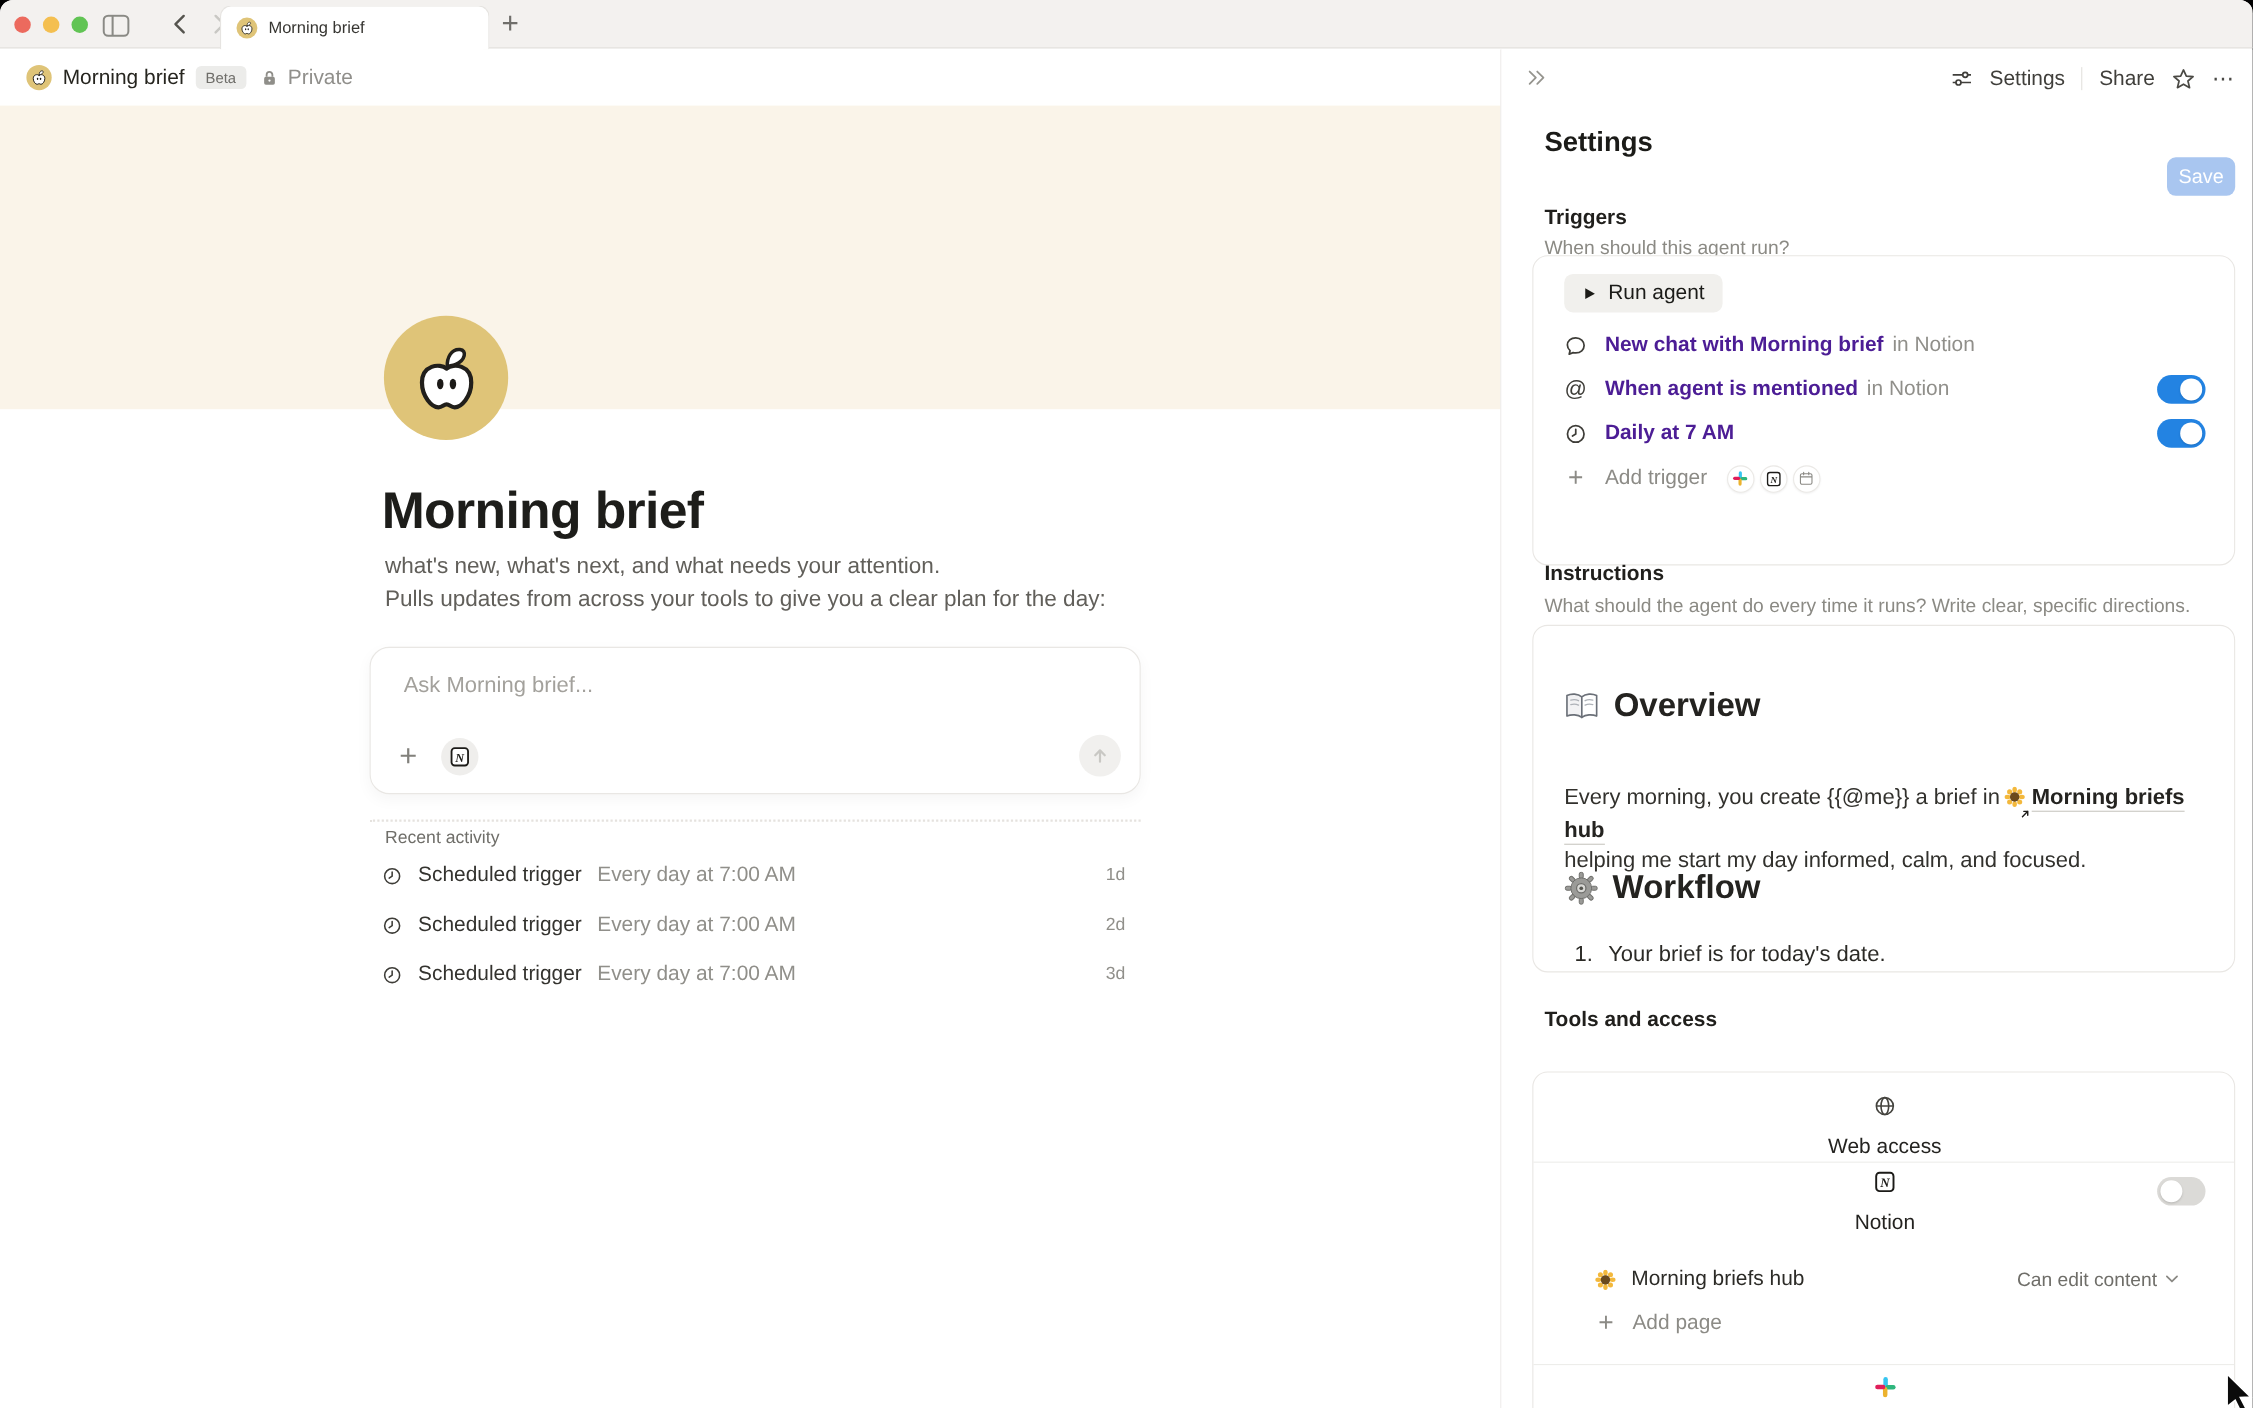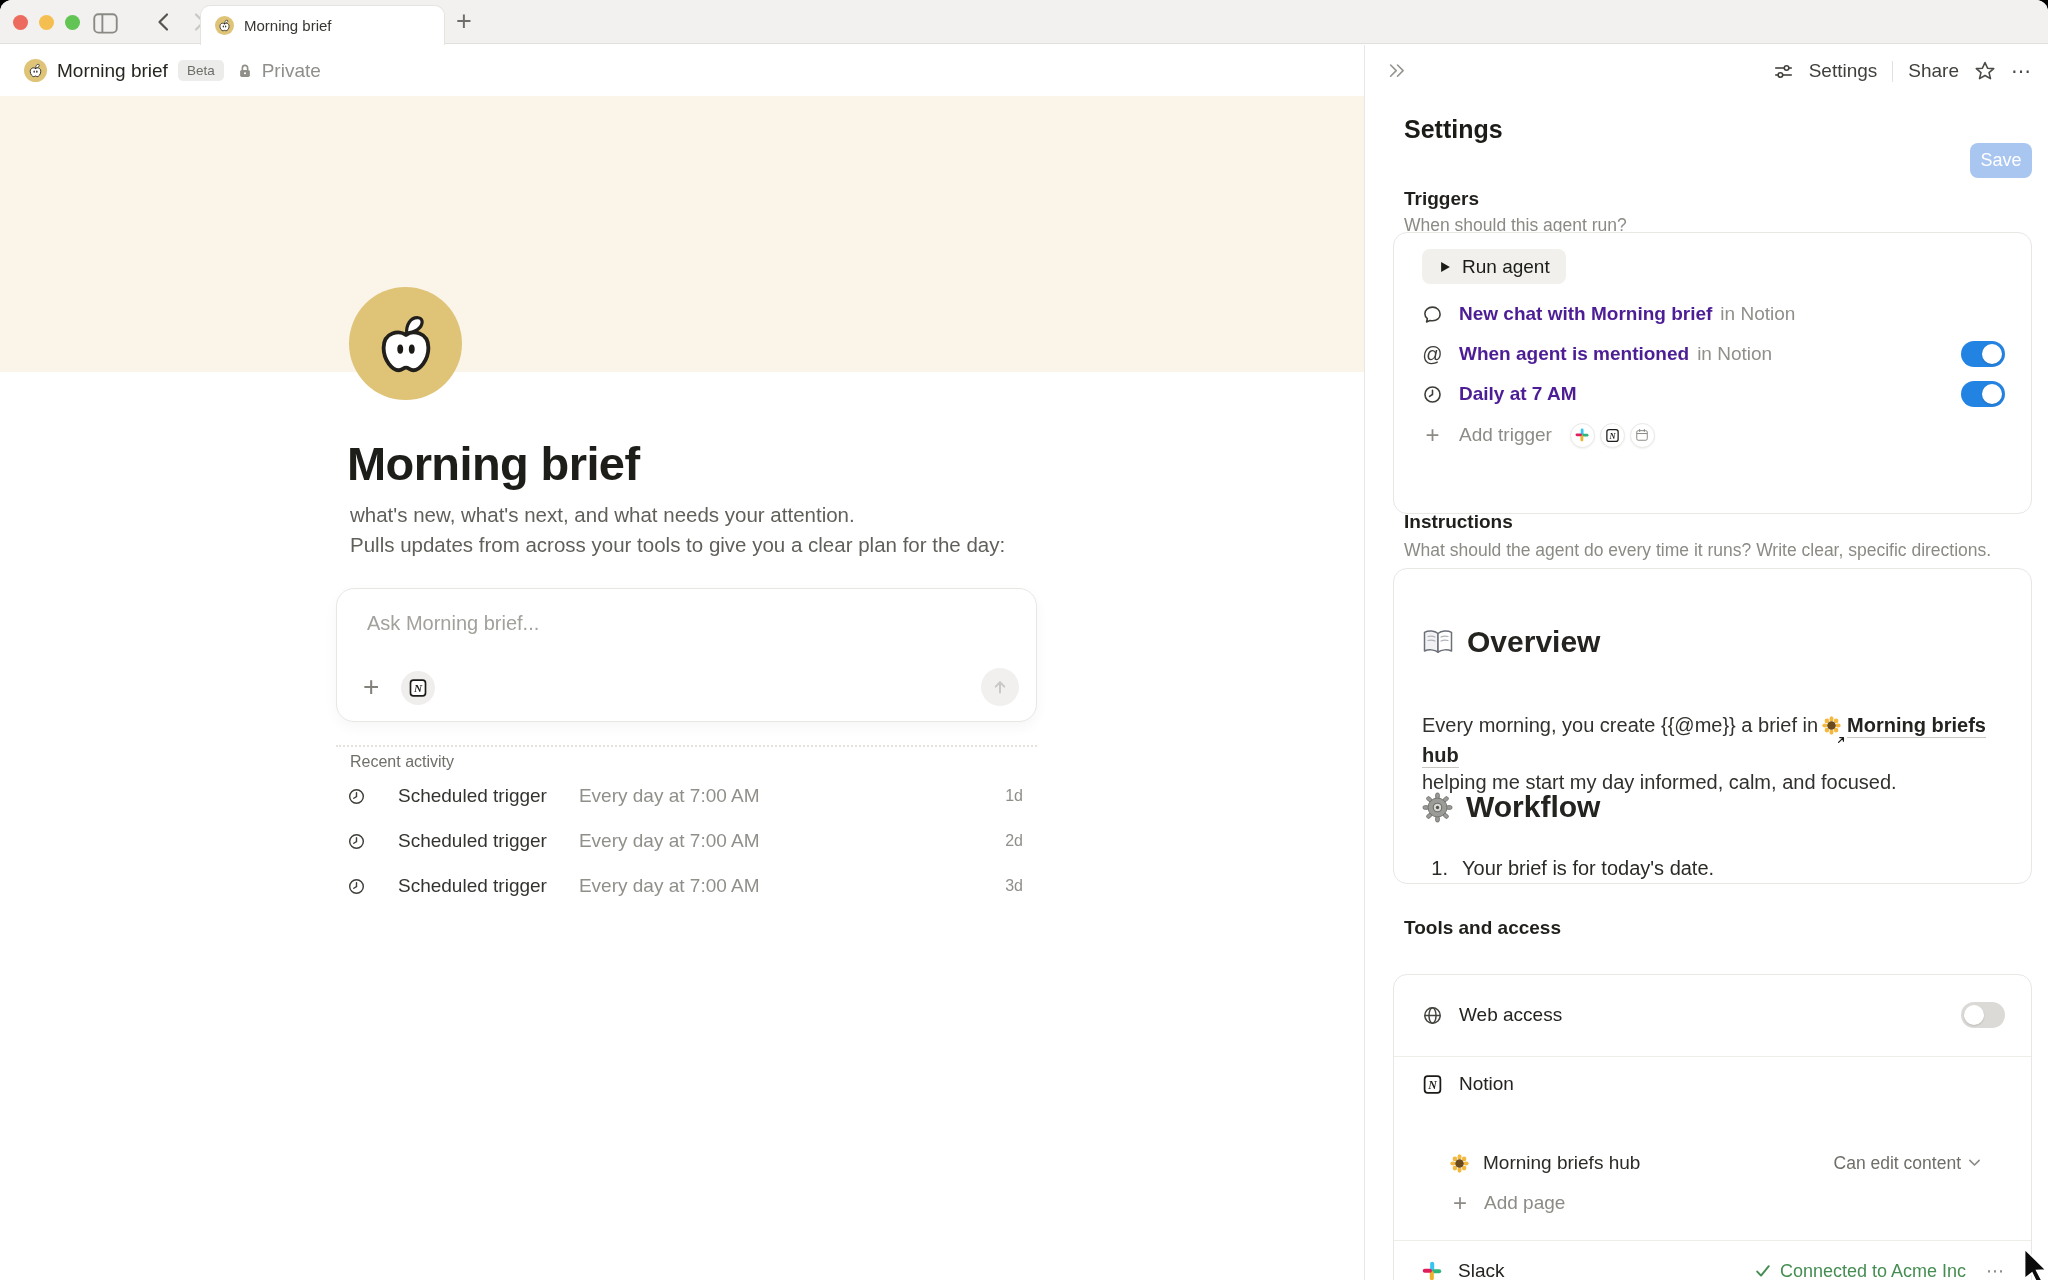--- a/index.html
+++ b/index.html
@@ -40,21 +40,21 @@
               border:1px solid #e9e7e4; border-radius:18px; box-shadow:0 5px 14px rgba(0,0,0,.04);padding-left:44px; }
   .composer-ph { position:absolute; left:30px; top:23px; font-size:20px; color:#a3a19c; }
   .composer-plus { position:absolute; left:26px; bottom:24px; font-size:28px; font-weight:300; color:#82817c; line-height:20px; }
   .notion-chip { position:absolute; left:64px; bottom:16px; width:34px; height:34px; border-radius:50%;
                  background:#efeeec; display:flex; align-items:center; justify-content:center; }
   .send-btn { position:absolute; right:17px; bottom:15px; width:38px; height:38px; border-radius:50%;
               background:#f1f0ee; display:flex; align-items:center; justify-content:center; }
 
   .act-divider { position:absolute; left:336px; top:649px; width:701px; border-top:2px dotted #e5e2de; }
   .act-heading { position:absolute; left:350px; top:657px; font-size:16px; color:#6f6e69; }
-  .act-row { position:absolute; left:347px; width:690px; height:30px; display:flex; align-items:center; gap:32px; }
+  .act-row { position:absolute; left:347px; width:690px; height:30px; display:flex; align-items:center; gap:14px; }
   .act-title { font-size:19px; font-weight:500; color:#34332f; }
   .act-detail { font-size:19px; color:#908f8a; }
   .act-age { margin-left:auto; font-size:16px; color:#908f8a; padding-right:14px; }
 
   
   .vdivider { position:absolute; left:1364px; top:45px; width:1px; height:1235px; background:#e9e7e5; }
   .panel { position:absolute; left:1365px; top:45px; width:683px; height:1235px; background:#fff; }
   .panel-collapse { position:absolute; left:23px; top:17px; }
   .panel-actions { position:absolute; right:16px; top:14px; display:flex; align-items:center; gap:15px; }
   .pa-label { font-size:19px; color:#403f3b; }
@@ -93,21 +93,21 @@
   .ins-card { overflow:hidden; }
   .ins-h { position:absolute; left:28px; display:flex; align-items:center; gap:13px; }
   .ins-h-t { font-size:30px; font-weight:700; color:#242320; }
   .ins-p { position:absolute; left:28px; width:586px; font-size:20px; line-height:27px; color:#32312d; }
   .pagelink { font-weight:600; color:#242320; border-bottom:1.5px solid #c9c7c1; padding-bottom:1px; }
   .linkic { display:inline-block; vertical-align:-3px; margin:0 6px 0 4px; position:relative; }
   .ins-li { position:absolute; left:32px; width:580px; display:flex; gap:14px; font-size:20px; color:#2b2a26; }
   .ins-li .num { width:22px; text-align:right; flex:0 0 auto; }
 
   
-  .tool-row { position:absolute; left:28px; width:583px; height:40px; display:flex; align-items:center; gap:16px; }
+  .tool-row { position:absolute; left:28px; width:583px; height:40px; display:flex; align-items:center; gap:16px;flex-direction:column; }
   .tool-label { font-size:19px; font-weight:500; color:#242320; }
   .sub-row { position:absolute; left:56px; width:555px; height:40px; display:flex; align-items:center; gap:14px; padding-right:24px; }
   .sub-label { font-size:19px; color:#2c2b27; white-space:nowrap; }
   .perm { margin-left:auto; display:flex; align-items:center; gap:7px; font-size:17.5px; color:#6f6e69; }
   .hline { position:absolute; left:0; width:100%; height:1px; background:#ededea; }
   .slack-status { margin-left:auto; display:flex; align-items:center; gap:9px; font-size:18px; color:#458d52; }
   .status-dots { font-size:18px; color:#8a8984; letter-spacing:1px; margin-left:4px; }
 
   .cursor { position:absolute; left:2023px; top:1249px; }
 </style>

